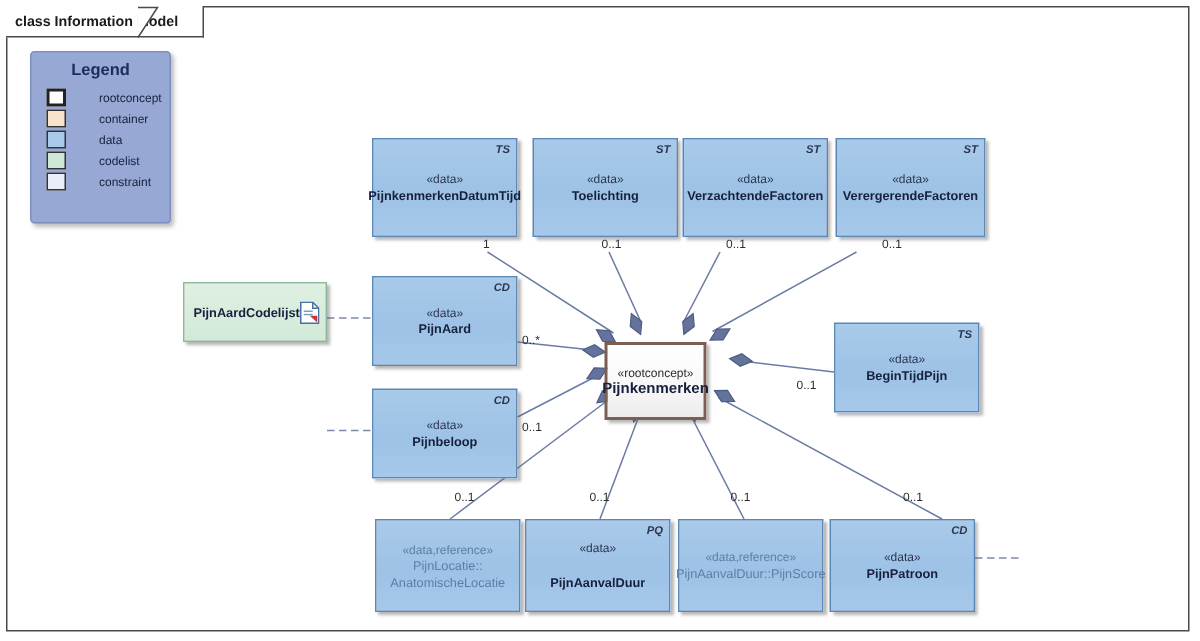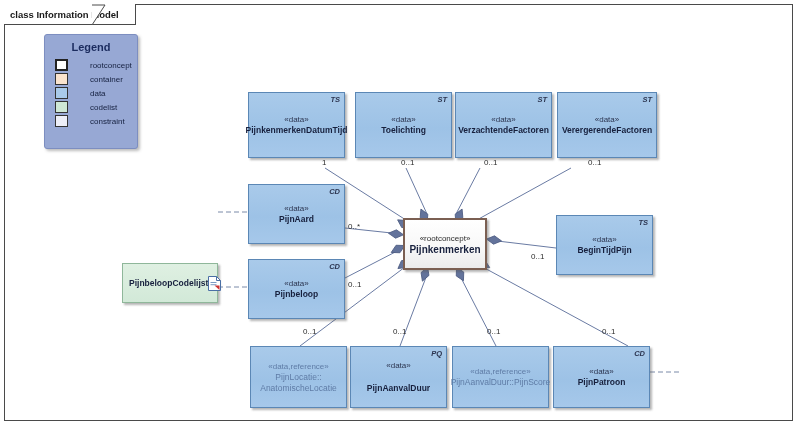--- a/index.html
+++ b/index.html
@@ -43,21 +43,21 @@
             border:1px solid #8fb79a;
             flex-direction:row;justify-content:space-between;
             padding:0 6px;align-items:center;}
   .codelist .nm{font-size:8.5px;font-weight:bold;}
 
   
   .doc-icon{width:13px;height:15px;position:relative;flex:0 0 auto;}
   .doc-icon svg{display:block;}
 
   
-  #legend{position:absolute;left:44px;top:34px;width:94px;height:115px;
+  #legend{position:absolute;left:20px;top:34px;width:94px;height:115px;
           background:#97a8d4;border:1px solid #7d8ec0;border-radius:3px;
           box-shadow:2px 2px 3px rgba(90,90,90,.4);
           padding:6px 0 0 0;box-sizing:border-box;}
   #legend .lg-title{text-align:center;font-size:11px;font-weight:bold;
                     color:#1b2b5e;margin-bottom:6px;}
   #legend .lg-row{display:flex;align-items:center;margin:0 0 2px 10px;gap:15px;}
   #legend .sw{width:13px;height:12px;border:1px solid #333;box-sizing:border-box;
               margin-right:7px;flex:0 0 auto;}
   #legend .lg-lbl{font-size:8px;color:#15203f;}
 
@@ -179,21 +179,21 @@
     <span class="stereo">«data»</span>
     <span class="nm">Pijnbeloop</span>
   </div>
 
   <div class="node data" style="left:556px;top:215px;width:97px;height:60px;">
     <span class="tag">TS</span>
     <span class="stereo">«data»</span>
     <span class="nm">BeginTijdPijn</span>
   </div>
 
-  <div class="node root" style="left:403px;top:218px;width:84px;height:52px;">
+  <div class="node root" style="left:403px;top:228px;width:68px;height:52px;">
     <span class="stereo">«rootconcept»</span>
     <span class="nm">Pijnkenmerken</span>
   </div>
 
   <div class="node data ref" style="left:250px;top:346px;width:97px;height:62px;">
     <span class="stereo">«data,reference»</span>
     <span class="nm">PijnLocatie::</span>
     <span class="nm">AnatomischeLocatie</span>
   </div>
 
@@ -207,33 +207,33 @@
     <span class="stereo">«data,reference»</span>
     <span class="nm">PijnAanvalDuur::PijnScore</span>
   </div>
 
   <div class="node data" style="left:553px;top:346px;width:97px;height:62px;">
     <span class="tag">CD</span>
     <span class="stereo">«data»</span>
     <span class="nm">PijnPatroon</span>
   </div>
 
-
-  <div class="node codelist" style="left:122px;top:263px;width:96px;height:40px;">
-    <span class="nm">PijnbeloopCodelijst</span>
+  <div class="node codelist" style="left:122px;top:188px;width:96px;height:40px;">
+    <span class="nm">PijnAardCodelijst</span>
     <span class="doc-icon">
       <svg width="13" height="15" viewBox="0 0 13 15">
         <path d="M0.5 0.5 H8.5 L12.5 4.5 V14.5 H0.5 Z" fill="#ffffff" stroke="#4a6fa5" stroke-width="1"></path>
         <path d="M8.5 0.5 V4.5 H12.5" fill="none" stroke="#4a6fa5" stroke-width="1"></path>
         <rect x="2.5" y="6" width="6" height="1" fill="#7a9bc4"></rect>
         <rect x="2.5" y="8.2" width="6" height="1" fill="#7a9bc4"></rect>
         <path d="M6.5 9.5 L11.5 9.5 L11.5 14 Z" fill="#cc3333"></path>
       </svg>
     </span>
   </div>
+
 
 
   <span class="mult" style="left:322px;top:158px;">1</span>
   <span class="mult" style="left:401px;top:158px;">0..1</span>
   <span class="mult" style="left:484px;top:158px;">0..1</span>
   <span class="mult" style="left:588px;top:158px;">0..1</span>
   <span class="mult" style="left:348px;top:222px;">0..*</span>
   <span class="mult" style="left:348px;top:280px;">0..1</span>
   <span class="mult" style="left:531px;top:252px;">0..1</span>
   <span class="mult" style="left:303px;top:327px;">0..1</span>

